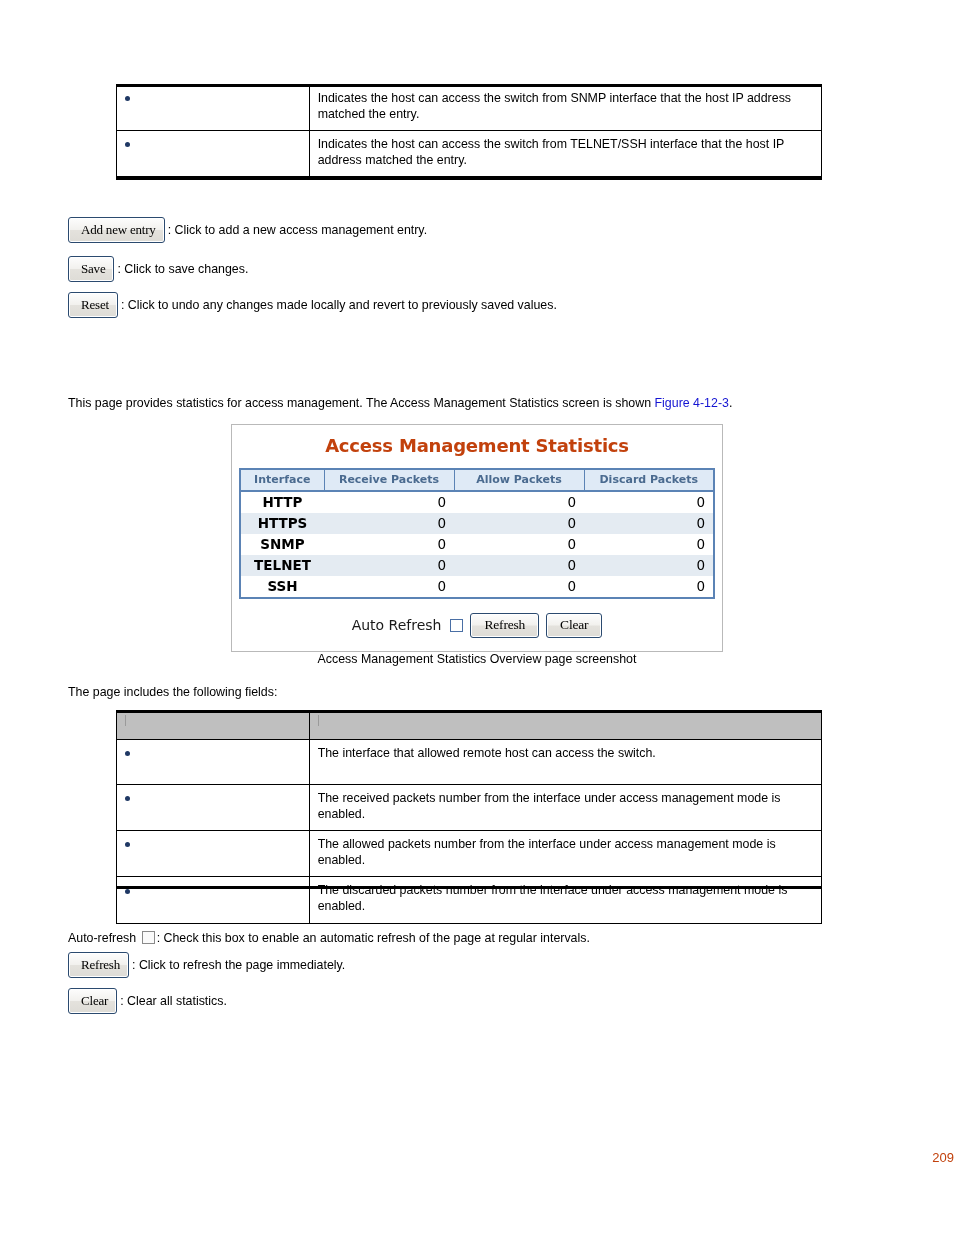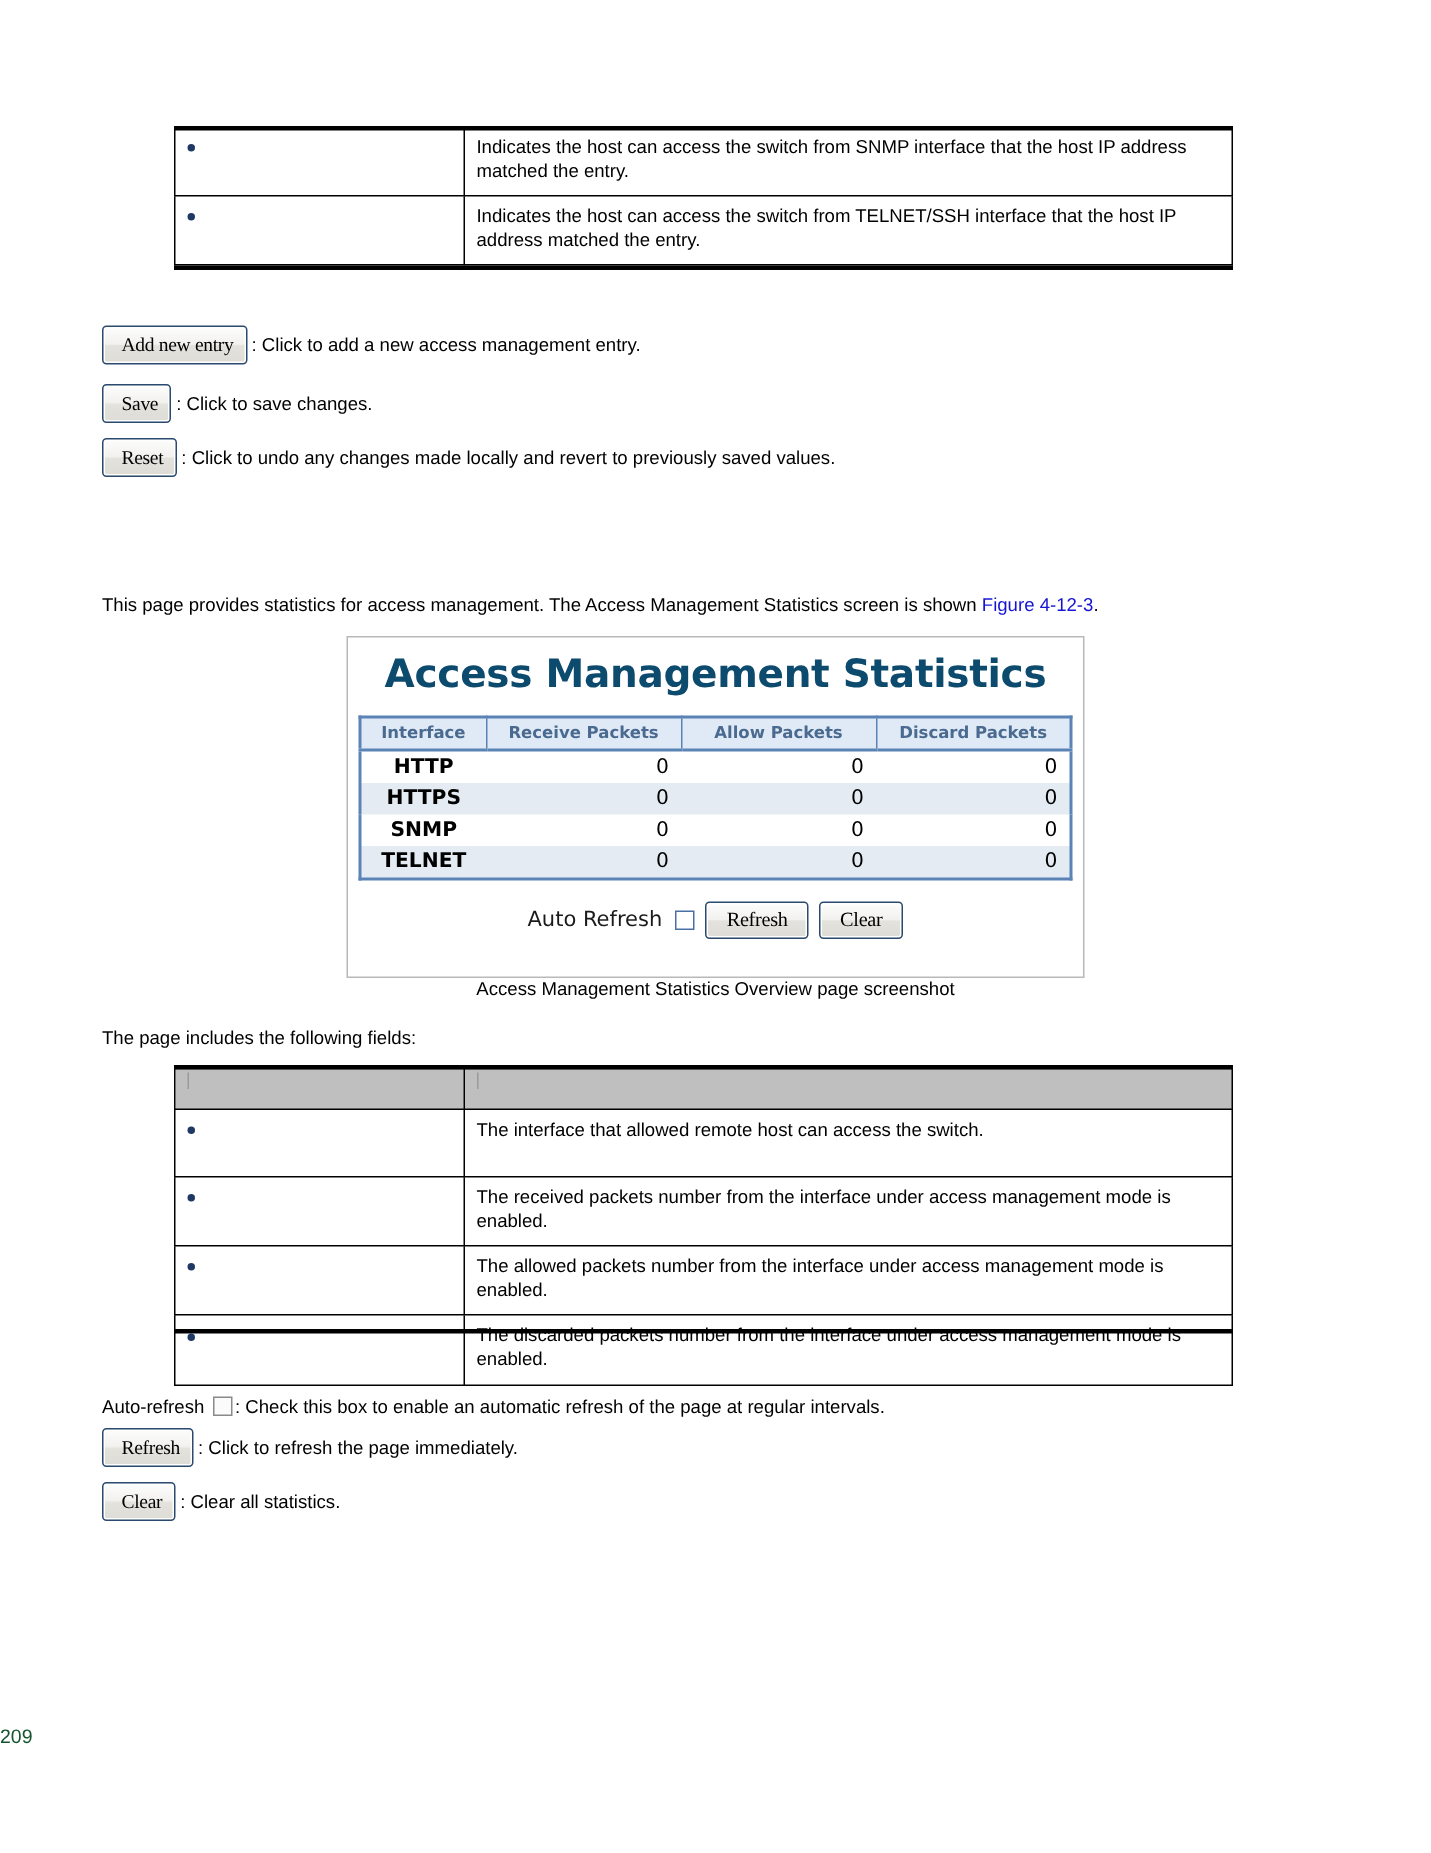--- a/index.html
+++ b/index.html
@@ -109,22 +109,22 @@
     width: 492px;
     height: 228px;
     background: #ffffff;
     border: 1px solid #b9b9b9;
     box-sizing: border-box;
   }
   #shot-title {
     text-align: center;
     font-family: "DejaVu Sans", sans-serif;
     font-weight: bold;
-    font-size: 26px;
-    color: #0c4a6e;
+    font-size: 18px;
+    color: #c2410c;
     margin-top: 10px;
     letter-spacing: -0.2px;
   }
   #stats-table {
     border-collapse: collapse;
     table-layout: fixed;
     width: 474px;
     margin: 12px auto 0 auto;
     border: 2px solid #5b83b5;
     font-family: "DejaVu Sans", sans-serif;
@@ -236,23 +236,23 @@
     vertical-align: -2px;
     margin: 0 2px;
   }
 
   
   #page-num {
     position: absolute;
     left: 0;
     top: 1150px;
     width: 954px;
-    text-align: left;
+    text-align: right;
     font-size: 13px;
-    color: #14532d;
+    color: #c2410c;
   }
 </style>
 </head>
 <body>
 
 <div class="tbl-heavy-top" style="top:84px;"></div>
 <table id="top-table">
   <colgroup>
       <col class="cell-bullet">
       <col class="cell-desc">
@@ -329,20 +329,26 @@
         <td class="num">0</td>
         <td class="num">0</td>
         <td class="num">0</td>
       </tr>
       <tr class="alt">
         <td class="iface">TELNET</td>
         <td class="num">0</td>
         <td class="num">0</td>
         <td class="num">0</td>
       </tr>
+      <tr>
+        <td class="iface">SSH</td>
+        <td class="num">0</td>
+        <td class="num">0</td>
+        <td class="num">0</td>
+      </tr>
     </tbody>
   </table>
 
   <div id="shot-controls">
     <span class="ar-label">Auto Refresh</span>
     <span class="chk"></span>
     <span class="webbtn">Refresh</span>
     <span class="webbtn">Clear</span>
   </div>
 </div>

